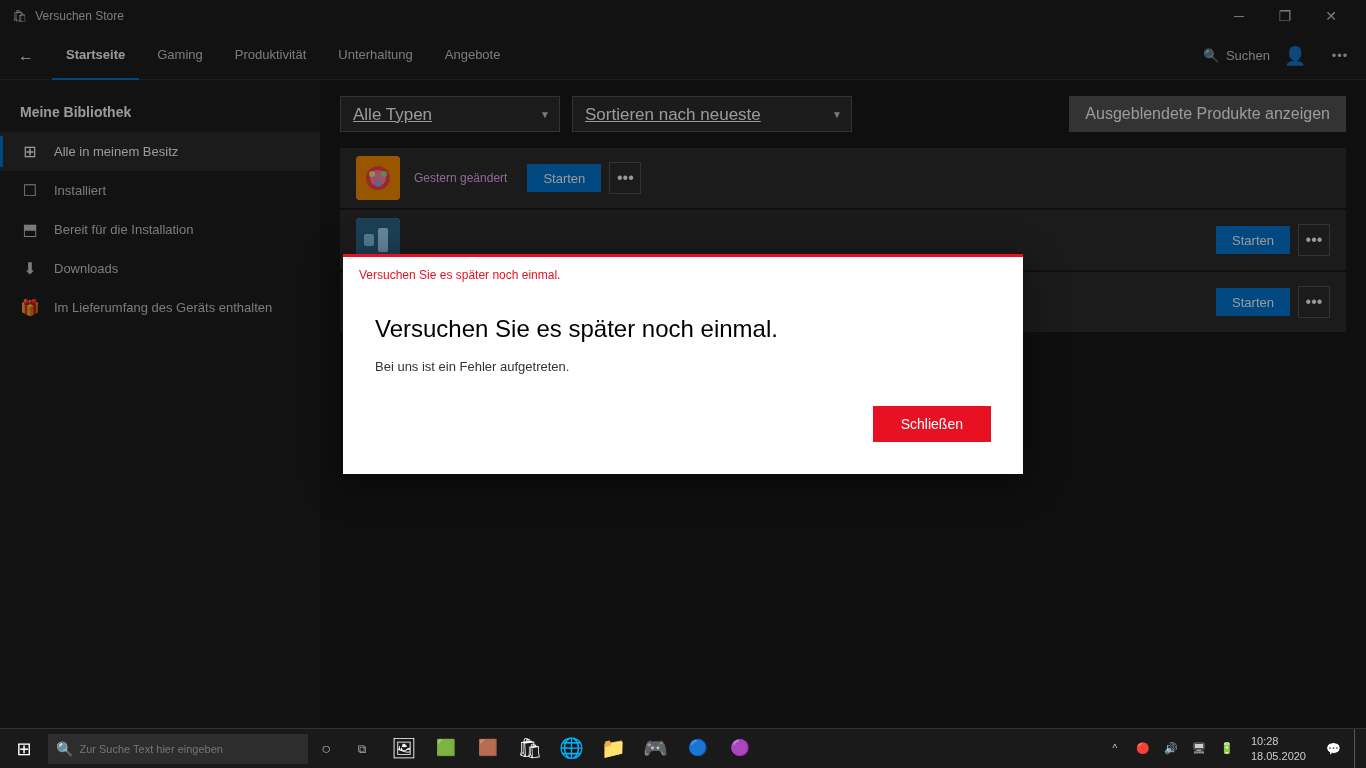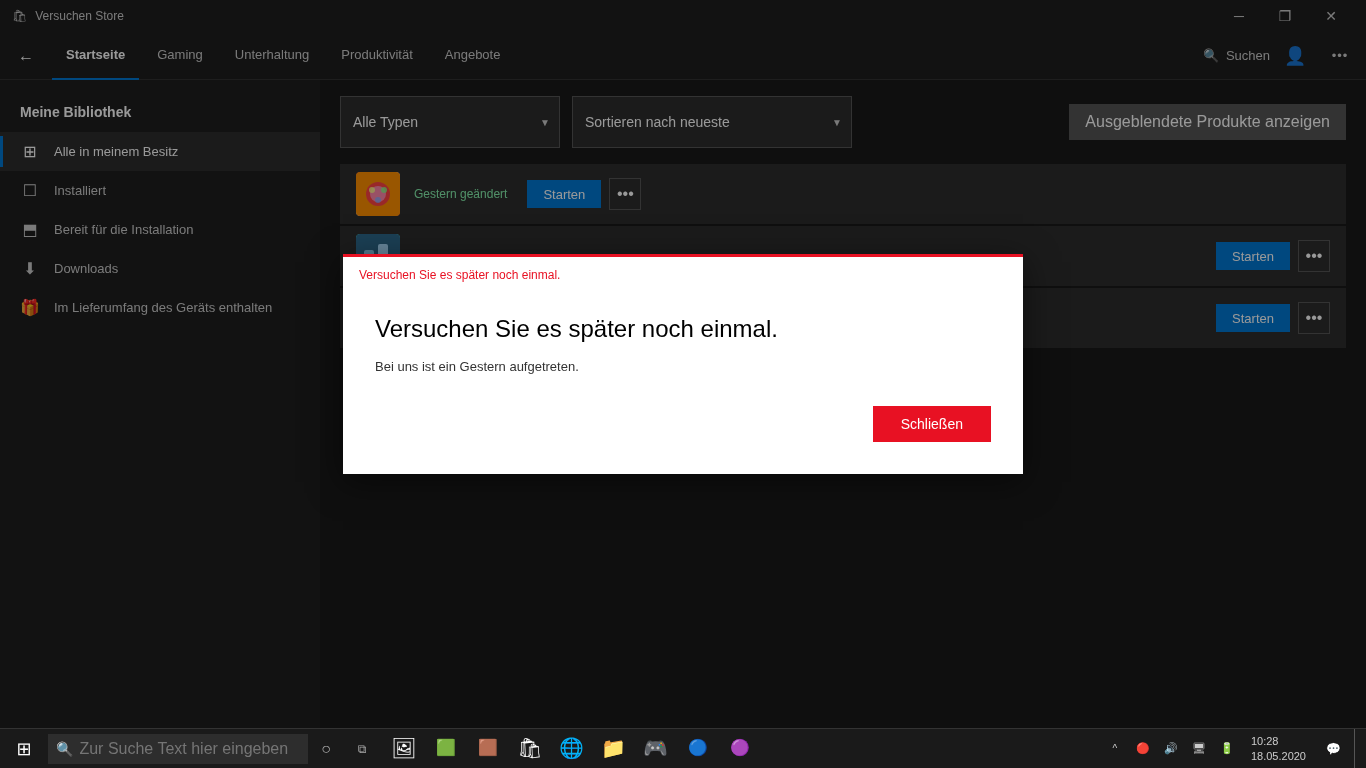--- a/index.html
+++ b/index.html
@@ -178,27 +178,28 @@
       display: flex;
       gap: 12px;
       margin-bottom: 16px;
       align-items: center;
     }
     .filter-select {
       background: #2d2d2d;
       border: 1px solid #555;
       color: #fff;
       padding: 8px 36px 8px 12px;
-      font-size: 14px;
+      font-size: 17px;
       appearance: none;
       -webkit-appearance: none;
       cursor: pointer;
       position: relative;
       width: 220px;
-      height: 52px;
+      height: 36px;
+      text-decoration: underline;
     }
     .filter-select-wrapper {
       position: relative;
       display: inline-block;
     }
     .filter-select-wrapper::after {
       content: '▼';
       position: absolute;
       right: 10px;
       top: 50%;
@@ -247,21 +248,21 @@
       position: relative;
     }
     .app-name {
       font-size: 13px;
       font-weight: 400;
       color: #fff;
       flex: 1;
     }
     .app-date {
       font-size: 12px;
-      color: #86efac;
+      color: #f0abfc;
       margin-right: 20px;
       text-align: right;
     }
     .app-start-btn {
       background: #0078d4;
       border: none;
       color: #fff;
       padding: 6px 16px;
       font-size: 13px;
       cursor: pointer;
@@ -384,21 +385,21 @@
       gap: 6px;
     }
     .taskbar-search-icon {
       font-size: 14px;
       color: #aaa;
     }
     .taskbar-search-input {
       background: transparent;
       border: none;
       color: #ffffff;
-      font-size: 16px;
+      font-size: 11px;
       outline: none;
       flex: 1;
     }
     .taskbar-cortana {
       width: 36px;
       height: 40px;
       display: flex;
       align-items: center;
       justify-content: center;
       cursor: pointer;
@@ -486,22 +487,22 @@
     <button class="title-bar-btn">❐</button>
     <button class="title-bar-btn close">✕</button>
   </div>
 </div>
 
 <div class="nav-bar">
   <button class="nav-back">←</button>
   <div class="nav-tabs">
     <button class="nav-tab active">Startseite</button>
     <button class="nav-tab">Gaming</button>
+    <button class="nav-tab">Produktivität</button>
     <button class="nav-tab">Unterhaltung</button>
-    <button class="nav-tab">Produktivität</button>
     <button class="nav-tab">Angebote</button>
   </div>
   <div class="nav-right">
     <div class="nav-search">
       <span>🔍</span>
       <span>Suchen</span>
     </div>
     <button class="nav-icon-btn">👤</button>
     <button class="nav-icon-btn" style="font-size:13px; letter-spacing:1px;">•••</button>
   </div>
@@ -604,21 +605,21 @@
   </div>
 </div>
 
 <div class="dialog-overlay">
   <div class="dialog">
     <div class="dialog-error-bar">
       <span class="dialog-error-bar-text">Versuchen Sie es später noch einmal.</span>
     </div>
     <div class="dialog-body">
       <div class="dialog-title">Versuchen Sie es später noch einmal.</div>
-      <div class="dialog-message">Bei uns ist ein Gestern aufgetreten.</div>
+      <div class="dialog-message">Bei uns ist ein Fehler aufgetreten.</div>
       <div class="dialog-footer">
         <button class="dialog-close-btn">Schließen</button>
       </div>
     </div>
   </div>
 </div>
 
 <div class="taskbar">
   <button class="taskbar-start">⊞</button>
   <div class="taskbar-search">

